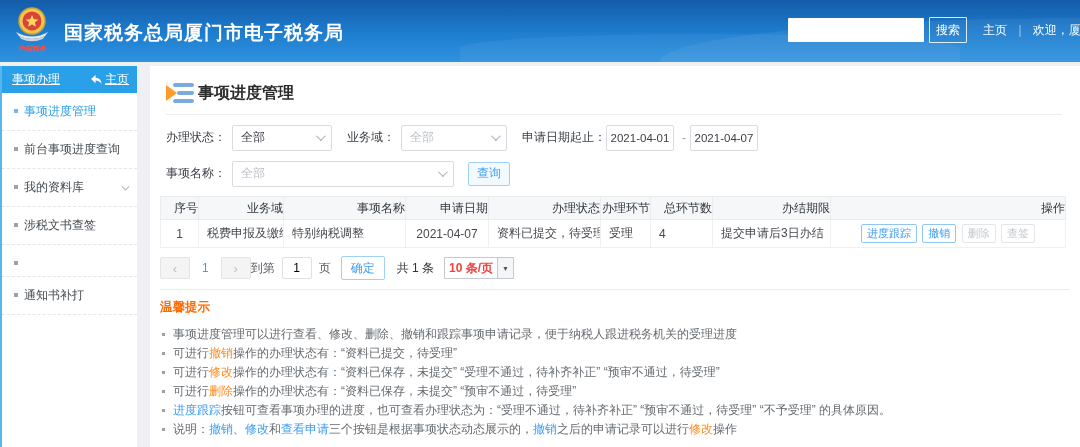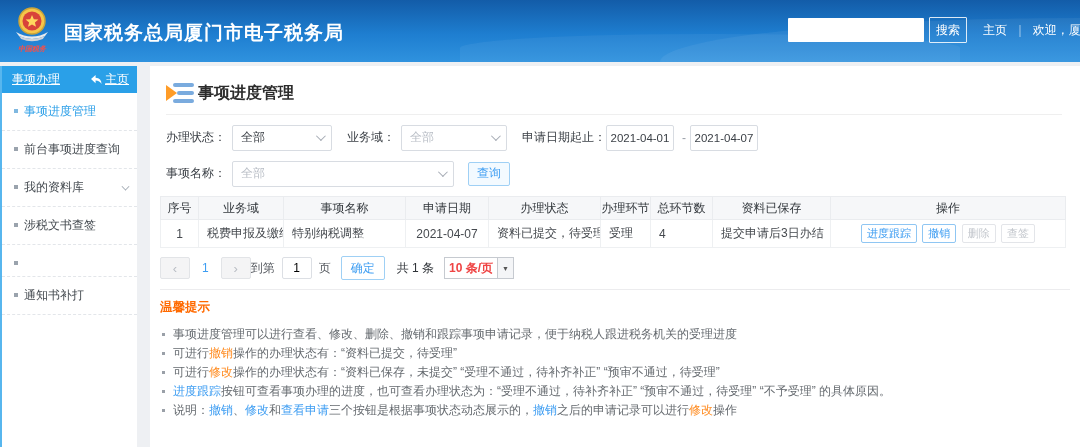--- a/index.html
+++ b/index.html
@@ -60,21 +60,21 @@
   .lbl-date { margin-left:15px; }
   .date-input { width:68px; height:26px; border:1px solid #d8dce2; border-radius:2px; text-align:center;
     font-size:11.5px; color:#3a3f45; margin-left:0; font-family:"Liberation Sans","DejaVu Sans",sans-serif; }
   .date-dash { margin:0 4px 0 8px; color:#9aa0a8; }
   .sel-name { width:222px; margin-left:6px; }
   .query-btn { margin-left:14px; width:42px; height:24px; background:#f3faff; border:1px solid #9fd0f5; border-radius:2px;
     color:#3d9df2; font-size:12px; cursor:pointer; }
 
   .data-table { border-collapse:collapse; margin:9px 0 0 10px; table-layout:fixed; width:905px; }
   .data-table th { background:#f6f7f9; border:1px solid #eaecef; height:23px; font-size:12px; font-weight:400;
-    color:#33383d; text-align:center; }
+    color:#33383d; text-align:right; }
   .data-table td { border:1px solid #eef0f2; height:28px; font-size:12px; color:#45494e; padding:0 0 0 8px;
     white-space:nowrap; overflow:hidden; }
   .data-table td.c { text-align:center; padding:0; }
   .act-cell { text-align:center; padding:0 !important; }
   .act-btn { display:inline-block; font-size:11px; line-height:17px; padding:0 5px; margin:0 1px; background:#fff;
     border:1px solid #8fc6f3; color:#3d9df2; border-radius:2px; cursor:pointer; }
   .act-btn.disabled { border-color:#e3e5e9; color:#c3c7cd; cursor:default; }
 
   .pager-wrap { margin:8px 10px 0 10px; padding-bottom:9px; border-bottom:1px solid #ececee; }
   .pager { display:flex; align-items:center; font-size:12px; color:#55595f; }
@@ -224,21 +224,21 @@
       </colgroup>
       <thead>
         <tr>
           <th>序号</th>
           <th>业务域</th>
           <th>事项名称</th>
           <th>申请日期</th>
           <th>办理状态</th>
           <th>办理环节</th>
           <th>总环节数</th>
-          <th>资料已保存</th>
+          <th>办结期限</th>
           <th>操作</th>
         </tr>
       </thead>
       <tbody>
         <tr>
           <td class="c">1</td>
           <td>税费申报及缴纳</td>
           <td>特别纳税调整</td>
           <td class="c">2021-04-07</td>
           <td>资料已提交，待受理</td>
@@ -271,19 +271,20 @@
         </span>
       </div>
     </div>
 
     <div class="tips">
       <div class="tips-title">温馨提示</div>
       <ul class="tips-list">
         <li><span class="bullet-dot"></span><span><span class="seg-normal">事项进度管理可以进行查看、修改、删除、撤销和跟踪事项申请记录，便于纳税人跟进税务机关的受理进度</span></span></li>
         <li><span class="bullet-dot"></span><span><span class="seg-normal">可进行</span><span class="seg-orange">撤销</span><span class="seg-normal">操作的办理状态有：“资料已提交，待受理”</span></span></li>
         <li><span class="bullet-dot"></span><span><span class="seg-normal">可进行</span><span class="seg-orange">修改</span><span class="seg-normal">操作的办理状态有：“资料已保存，未提交” “受理不通过，待补齐补正” “预审不通过，待受理”</span></span></li>
+        <li><span class="bullet-dot"></span><span><span class="seg-normal">可进行</span><span class="seg-orange">删除</span><span class="seg-normal">操作的办理状态有：“资料已保存，未提交” “预审不通过，待受理”</span></span></li>
         <li><span class="bullet-dot"></span><span><span class="seg-blue">进度跟踪</span><span class="seg-normal">按钮可查看事项办理的进度，也可查看办理状态为：“受理不通过，待补齐补正” “预审不通过，待受理” “不予受理” 的具体原因。</span></span></li>
         <li><span class="bullet-dot"></span><span><span class="seg-normal">说明：</span><span class="seg-blue">撤销</span><span class="seg-normal">、</span><span class="seg-blue">修改</span><span class="seg-normal">和</span><span class="seg-blue">查看申请</span><span class="seg-normal">三个按钮是根据事项状态动态展示的，</span><span class="seg-blue">撤销</span><span class="seg-normal">之后的申请记录可以进行</span><span class="seg-orange">修改</span><span class="seg-normal">操作</span></span></li>
       </ul>
     </div>
 
   </main>
 </div>
 
 </body></html>

